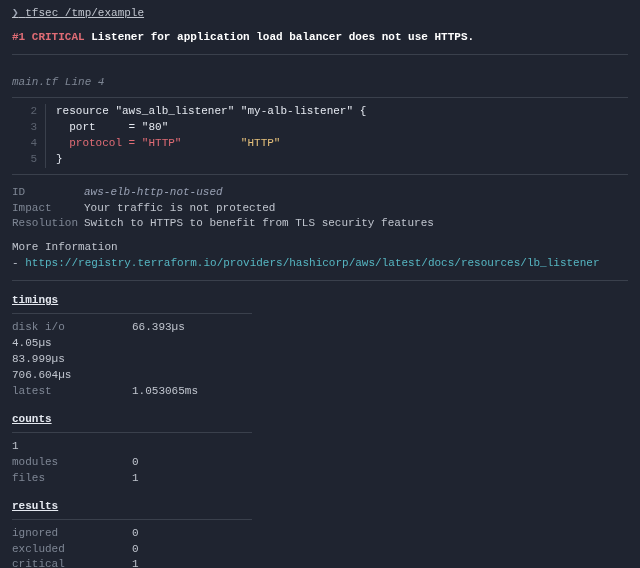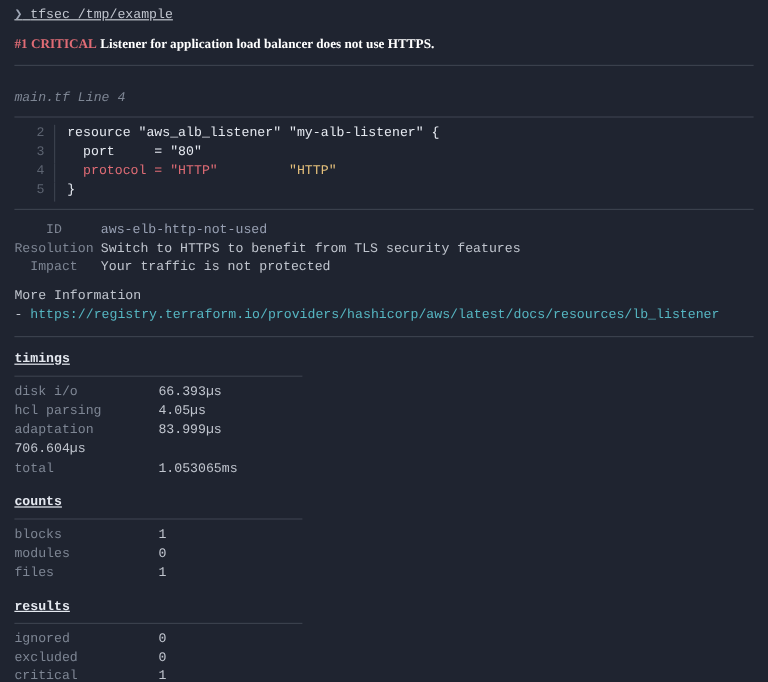--- a/index.html
+++ b/index.html
@@ -15,21 +15,20 @@
     padding: 6px 12px 12px 12px;
   }
   .prompt-line {
     color: #c0c5ce;
     margin-bottom: 8px;
     text-decoration: underline;
   }
   .prompt-line .caret { color: #9da5b4; }
   .finding-header {
     margin-bottom: 8px;
-    font-family: Liberation Serif, serif;
   }
   .issue-num { color: #e06c75; font-weight: bold; }
   .critical-tag { color: #e06c75; font-weight: bold; }
   .issue-title { color: #ffffff; font-weight: bold; }
   .hr {
     border: 0;
     border-top: 1px solid #3a404c;
     margin: 4px 0 4px 0;
   }
   .file-loc {
@@ -59,26 +58,26 @@
   .c-red { color: #e06c75; }
   .c-yellow { color: #e5c07b; }
   .attr-block {
     margin-top: 10px;
   }
   .attr-row {
     display: flex;
   }
   .attr-label {
     width: 72px;
-    text-align: center;
+    text-align: left;
     padding-right: 6px;
     color: #7e8694;
   }
   .attr-val { color: #c0c5ce; }
-  .attr-val.id { color: #98a0b3; }
+  .attr-val.id { font-style: italic; color: #98a0b3; }
   .more-info { margin-top: 8px; color: #c0c5ce; }
   .link { color: #56b6c2; }
   .section-title {
     color: #e5e9f0;
     font-weight: bold;
     margin-top: 12px;
     text-decoration: underline;
   }
   .section-rule {
     border: 0;
@@ -143,26 +142,26 @@
 </div>
 
 <hr class="hr">
 
 <div class="attr-block">
   <div class="attr-row">
     <div class="attr-label">ID</div>
     <div class="attr-val id">aws-elb-http-not-used</div>
   </div>
   <div class="attr-row">
+    <div class="attr-label">Impact</div>
+    <div class="attr-val">Your traffic is not protected</div>
+  </div>
+  <div class="attr-row">
     <div class="attr-label">Resolution</div>
     <div class="attr-val">Switch to HTTPS to benefit from TLS security features</div>
-  </div>
-  <div class="attr-row">
-    <div class="attr-label">Impact</div>
-    <div class="attr-val">Your traffic is not protected</div>
   </div>
 </div>
 
 <div class="more-info">
   <div>More Information</div>
   <div>
     <span>-</span>
     <span> </span>
     <span class="link">https://registry.terraform.io/providers/hashicorp/aws/latest/docs/resources/lb_listener</span>
   </div>
@@ -171,41 +170,38 @@
 <hr class="hr" style="margin-top:8px;">
 
 <div class="section-title">timings</div>
 <hr class="section-rule">
 <div>
   <div class="kv-row">
       <div class="kv-key">disk i/o</div>
       <div class="kv-val">66.393µs</div>
     </div>
   <div class="kv-row">
-      <div class="kv-key">hcl parsing</div>
       <div class="kv-val">4.05µs</div>
     </div>
   <div class="kv-row">
-      <div class="kv-key">adaptation</div>
       <div class="kv-val">83.999µs</div>
     </div>
   <div class="kv-row">
       <div class="kv-val">706.604µs</div>
     </div>
   <div class="kv-row">
-      <div class="kv-key">total</div>
+      <div class="kv-key">latest</div>
       <div class="kv-val">1.053065ms</div>
     </div>
 </div>
 
 <div class="section-title">counts</div>
 <hr class="section-rule">
 <div>
   <div class="kv-row">
-      <div class="kv-key">blocks</div>
       <div class="kv-val">1</div>
     </div>
   <div class="kv-row">
       <div class="kv-key">modules</div>
       <div class="kv-val">0</div>
     </div>
   <div class="kv-row">
       <div class="kv-key">files</div>
       <div class="kv-val">1</div>
     </div>

